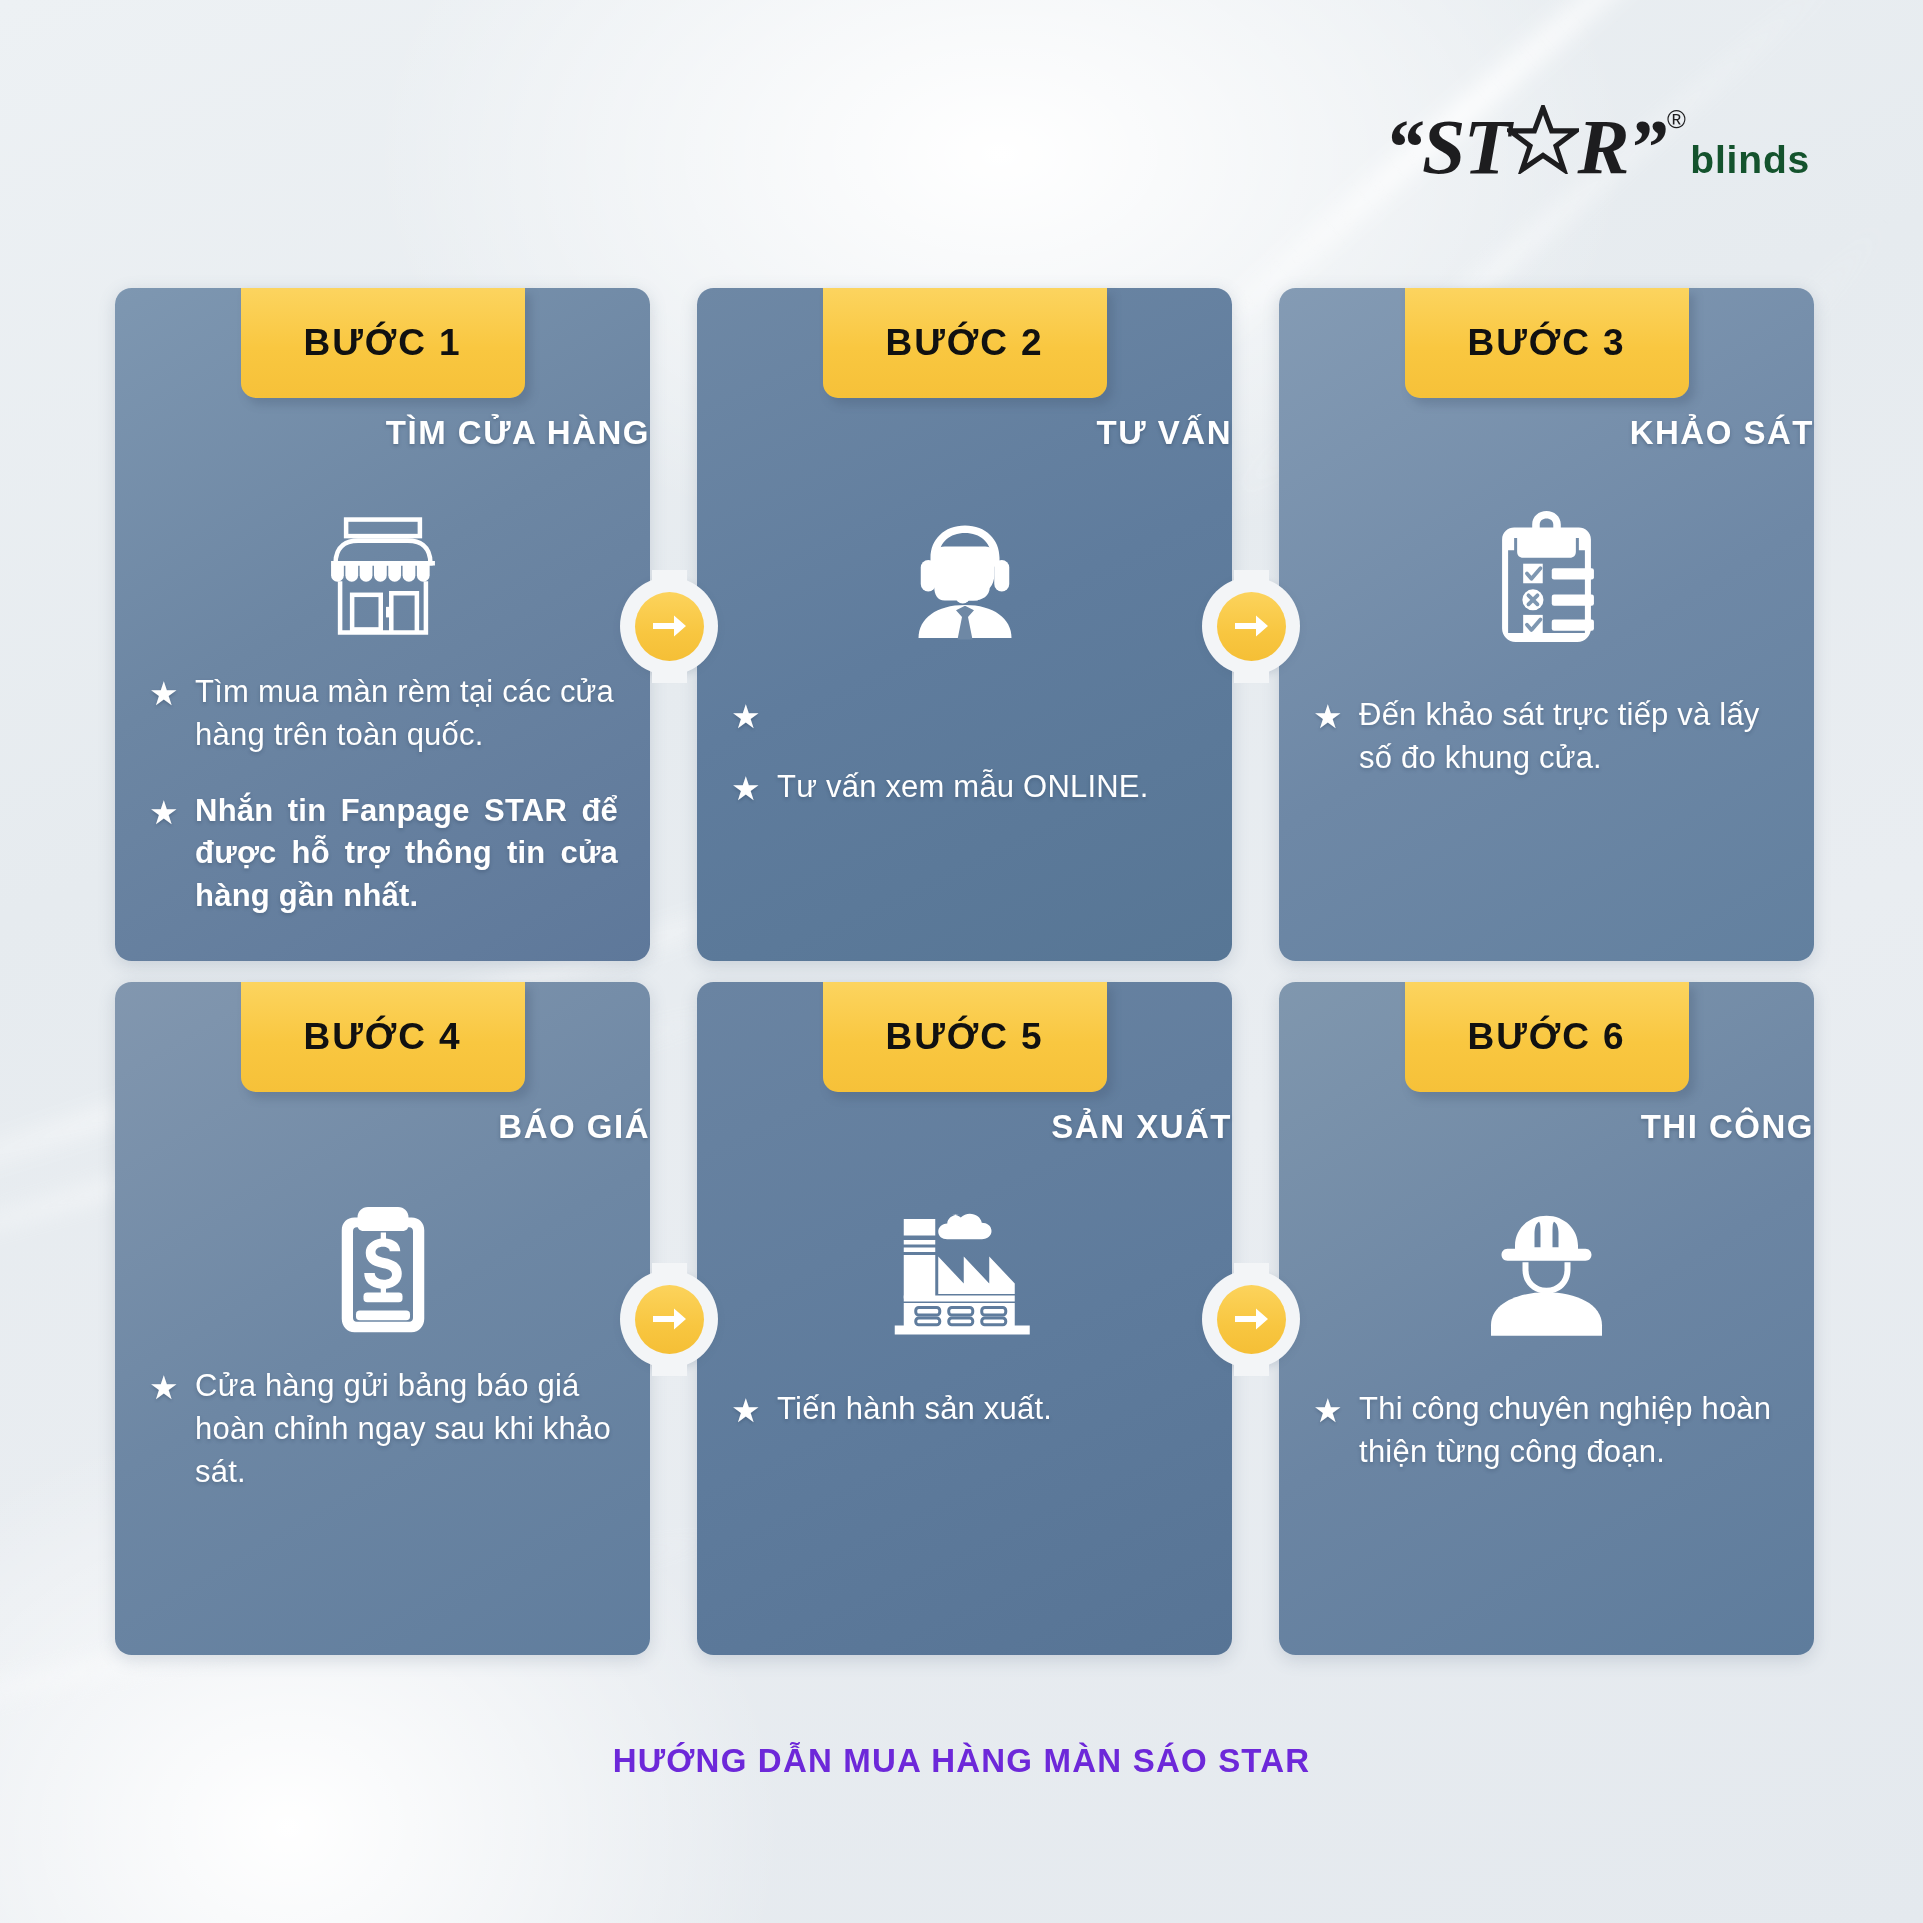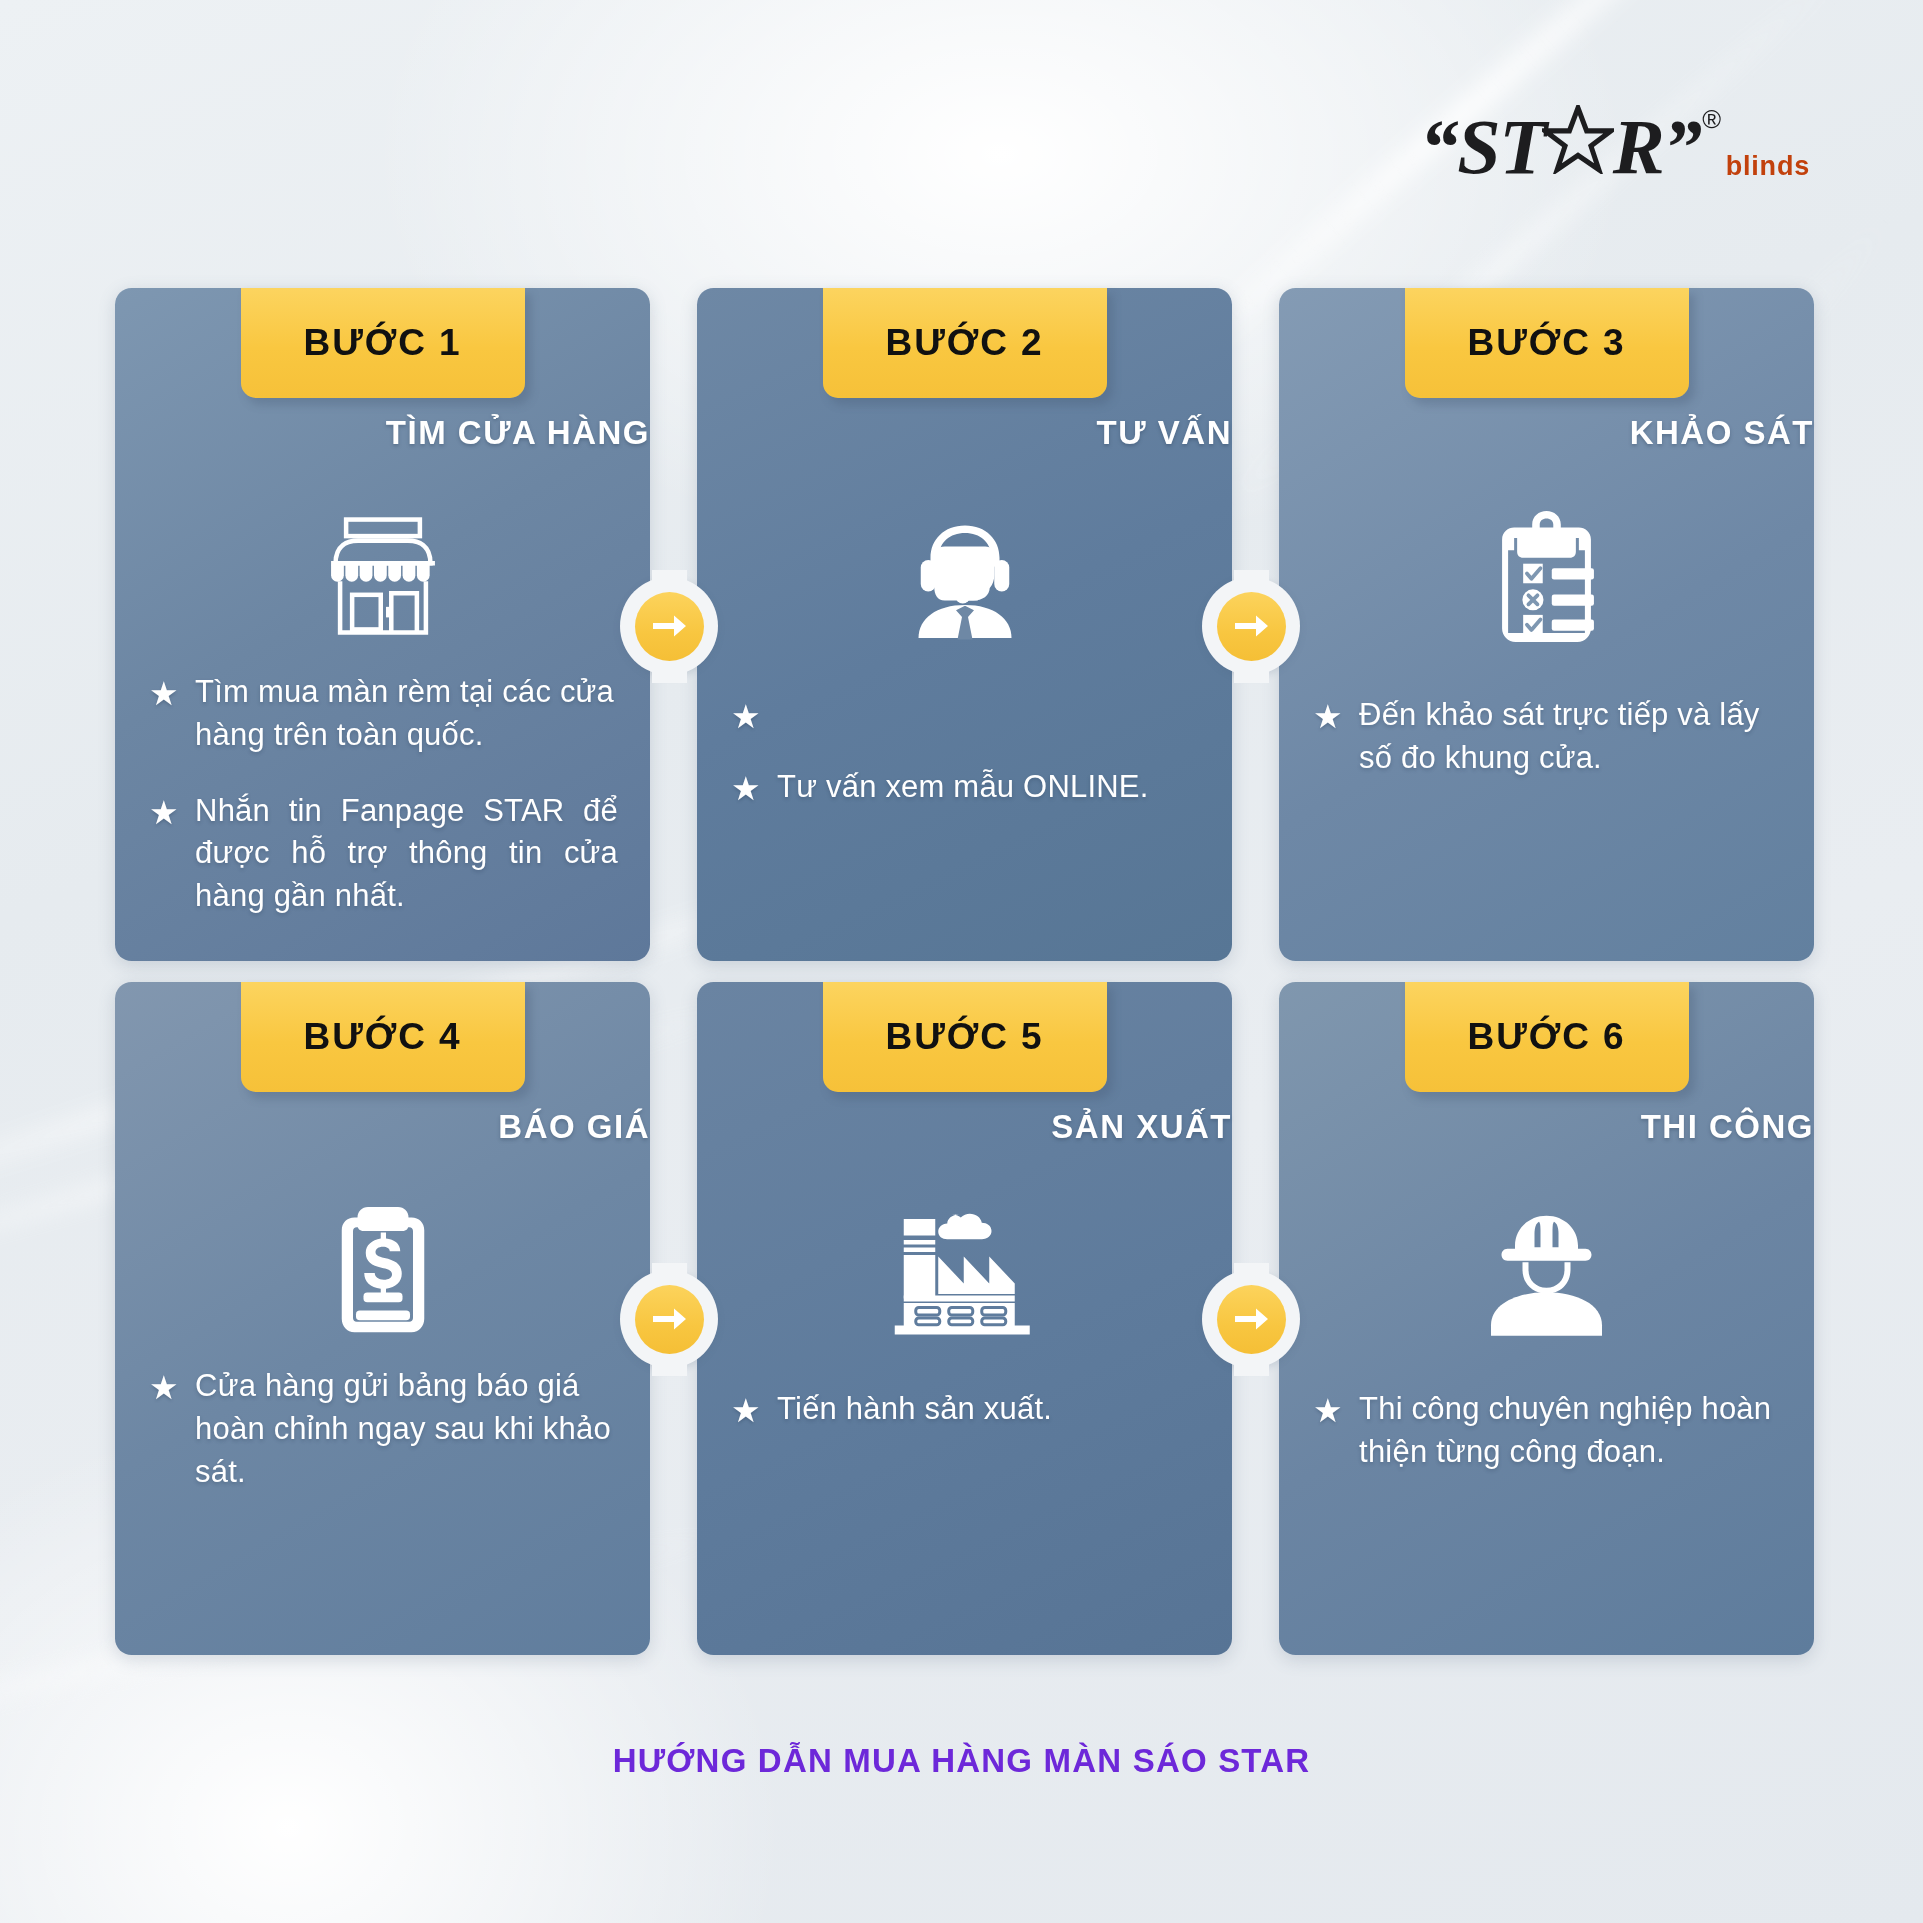--- a/index.html
+++ b/index.html
@@ -62,23 +62,23 @@
     font-style: normal;
     font-size: 25.6px;
     font-weight: normal;
     align-self: flex-start;
     margin-top: 3px;
     margin-left: 1.5px;
   }
   .logo-blinds {
     font-family: "Liberation Sans", sans-serif;
     font-weight: bold;
-    font-size: 27px;
+    font-size: 39px;
     letter-spacing: 0.8px;
-    color: #c2410c;
+    color: #14532d;
     padding-bottom: 6px;
   }
 
   
   .grid {
     position: absolute;
     left: 115px;
     top: 288px;
     width: 1700px;
     display: grid;
@@ -176,21 +176,21 @@
   }
   .bullet-text {
     color: #ffffff;
     font-family: "Liberation Sans", sans-serif;
     font-size: 31px;
     font-weight: normal;
     line-height: 1.38;
     letter-spacing: 0.2px;
     text-shadow: 0 1.5px 3.8px rgba(40,60,85,.3);
   }
-  .bullet-text.justify { text-align: justify; }
+  .bullet-text.justify { text-align: justify; font-weight: bold; }
 
   
   .connector {
     position: absolute;
     width: 98px;
     height: 98px;
     border-radius: 50%;
     background: #f3f5f7;
     display: flex;
     align-items: center;

